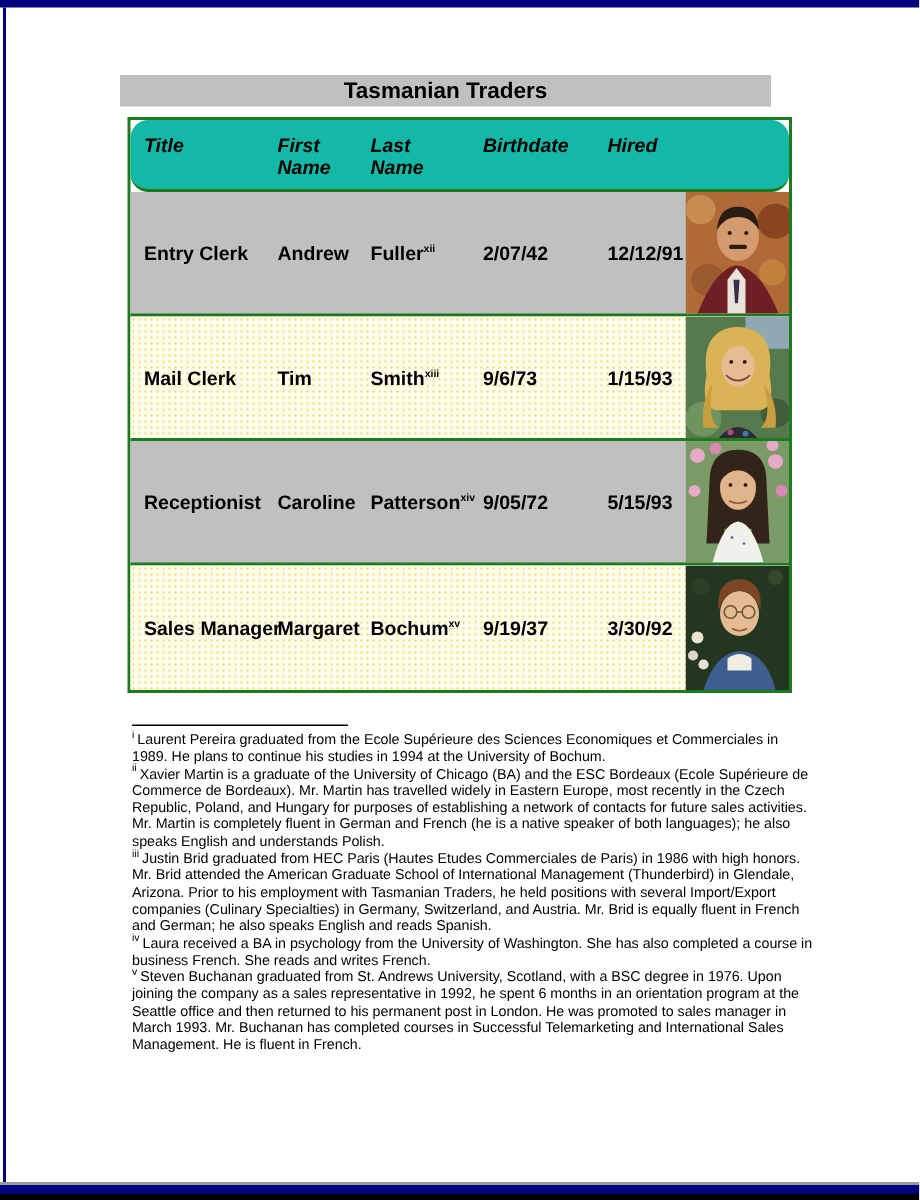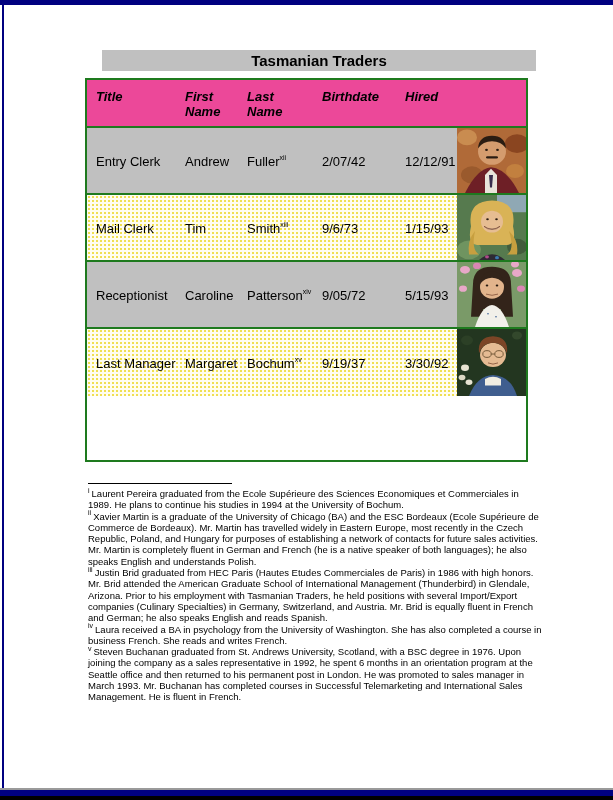--- a/index.html
+++ b/index.html
@@ -7,29 +7,29 @@
         font-family:"Liberation Sans",sans-serif;color:#000;}
 
   
   .frame-top{position:absolute;left:0;top:0;width:613px;height:5px;background:#000080;}
   .frame-left{position:absolute;left:2px;top:5px;width:2px;height:785px;background:#000080;}
   .frame-bottom-gray{position:absolute;left:0;top:788px;width:613px;height:2px;background:#9a9a9a;}
   .frame-bottom-navy{position:absolute;left:0;top:790px;width:613px;height:6px;background:#000080;}
   .frame-bottom-black{position:absolute;left:0;top:796px;width:613px;height:4px;background:#000000;}
 
   
-  .title-bar{position:absolute;left:102px;top:50px;width:434px;height:21px;background:#c0c0c0;
+  .title-bar{position:absolute;left:80px;top:50px;width:434px;height:21px;background:#c0c0c0;
              text-align:center;line-height:21px;font-size:15px;font-weight:bold;}
 
   
   .emp-table{position:absolute;left:85px;top:78px;width:443px;height:384px;
              border:2px solid #1e7a1e;box-sizing:border-box;background:#fff;}
-  .thead{position:relative;height:48px;background:#ec4899;border-bottom:2px solid #1e7a1e;box-sizing:border-box;}
+  .thead{position:relative;height:48px;background:#14b8a6;border-bottom:2px solid #1e7a1e;box-sizing:border-box;border-radius:12px;}
   .th{position:absolute;top:9px;font-size:13px;font-weight:bold;font-style:italic;white-space:pre-line;line-height:15px;}
-  .row{position:relative;height:67px;border-bottom:2px solid #1e7a1e;box-sizing:border-box;}
+  .row{position:relative;height:83px;border-bottom:2px solid #1e7a1e;box-sizing:border-box;font-weight:bold;}
   .row:last-child{border-bottom:none;}
   .row-gray{background:#c0c0c0;}
   .row-yellow{background-color:#fffdf0;
       background-image:radial-gradient(circle,#f0df52 32%,rgba(0,0,0,0) 36%);
       background-size:4px 4px;}
   .cell{position:absolute;top:50%;transform:translateY(-50%);font-size:13px;white-space:nowrap;}
   .c-title{left:9px;}  .c-first{left:98px;} .c-last{left:160px;}
   .c-birth{left:235px;} .c-hired{left:306px;margin-left:12px;}
   .cell sup{font-size:7px;line-height:0;}
   .photo{position:absolute;right:0;top:0;width:69px;height:100%;}
@@ -140,21 +140,21 @@
             <circle cx="40" cy="30" r="1.3" fill="#2a1c12"></circle>
           <path d="M29 41 Q35 44 41 41" stroke="#8a5a40" stroke-width="1" fill="none"></path>
           <path d="M18 83 Q25 56 35 55 Q45 56 52 83 Z" fill="#f2f0ea"></path>
           <circle cx="31" cy="66" r="0.9" fill="#4a6a9a"></circle>
             <circle cx="39" cy="70" r="0.9" fill="#4a6a9a"></circle>
         </svg>
       </span>
     </div>
 
     <div class="row row-yellow">
-      <span class="cell c-title">Last Manager</span>
+      <span class="cell c-title">Sales Manager</span>
       <span class="cell c-first">Margaret</span>
       <span class="cell c-last"><span>Bochum</span><sup>xv</sup></span>
       <span class="cell c-birth">9/19/37</span>
       <span class="cell c-hired">3/30/92</span>
       <span class="photo">
         <svg viewBox="0 0 69 83" preserveAspectRatio="none">
           <rect width="69" height="83" fill="#233620"></rect>
           <circle cx="8" cy="48" r="4" fill="#e8e4d2"></circle>
             <circle cx="5" cy="60" r="3.4" fill="#dcd8c4"></circle>
           <circle cx="12" cy="66" r="3.4" fill="#e8e4d2"></circle>

